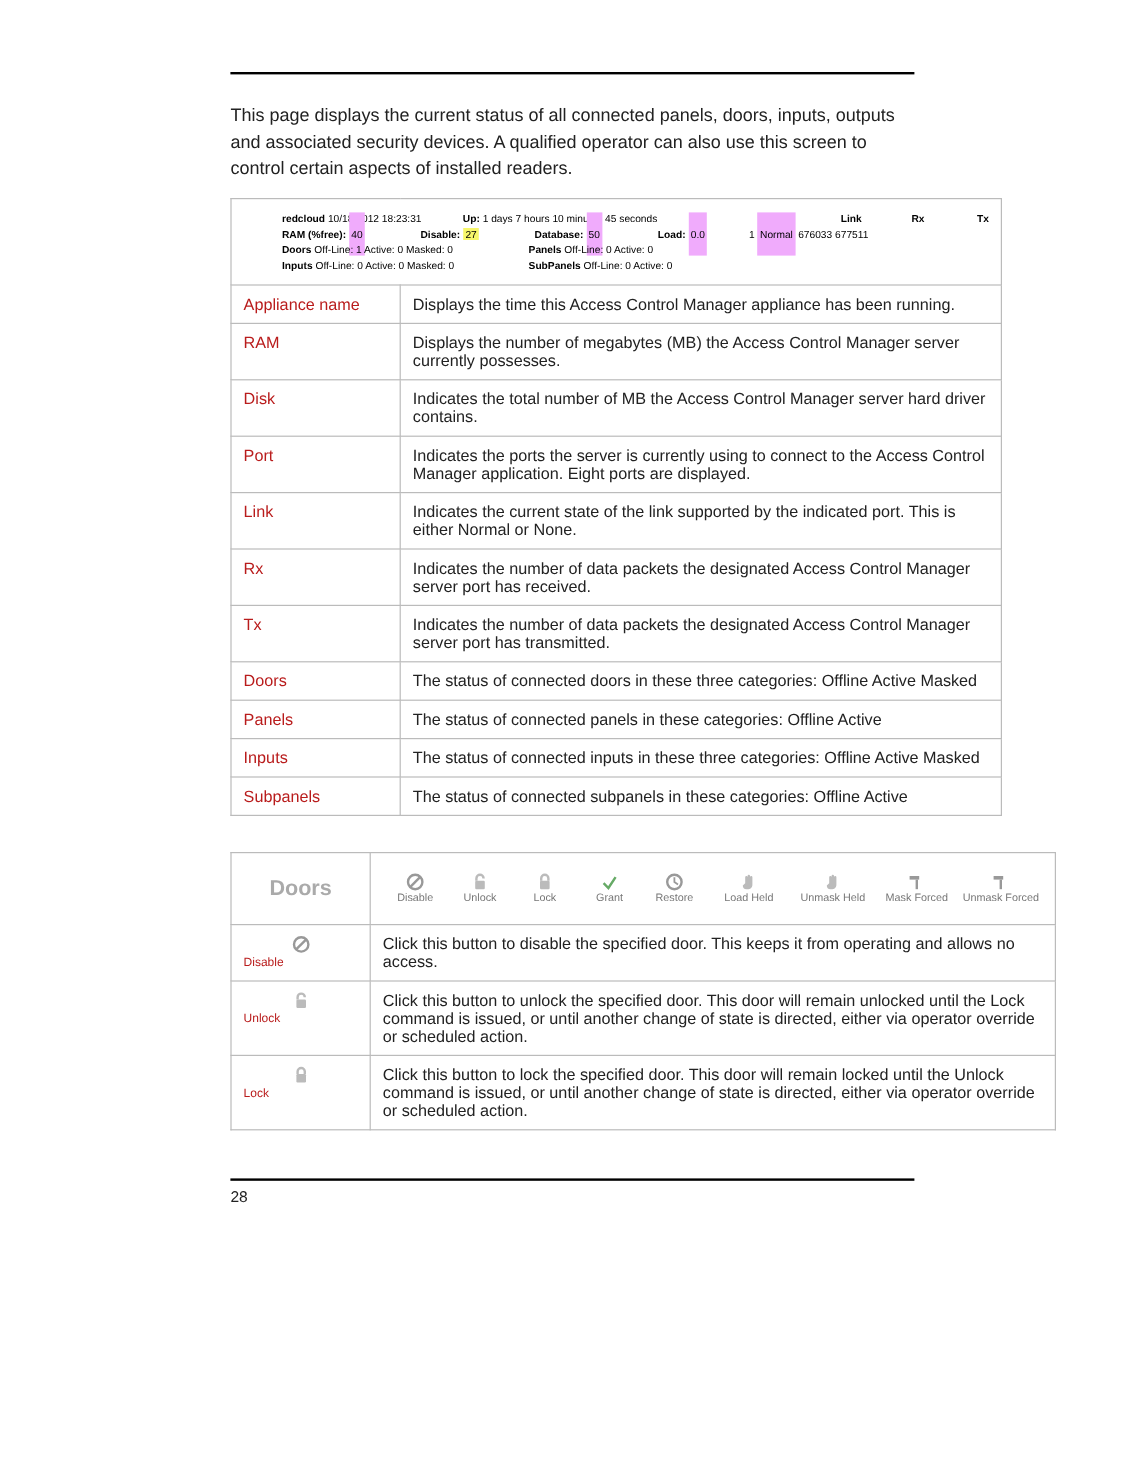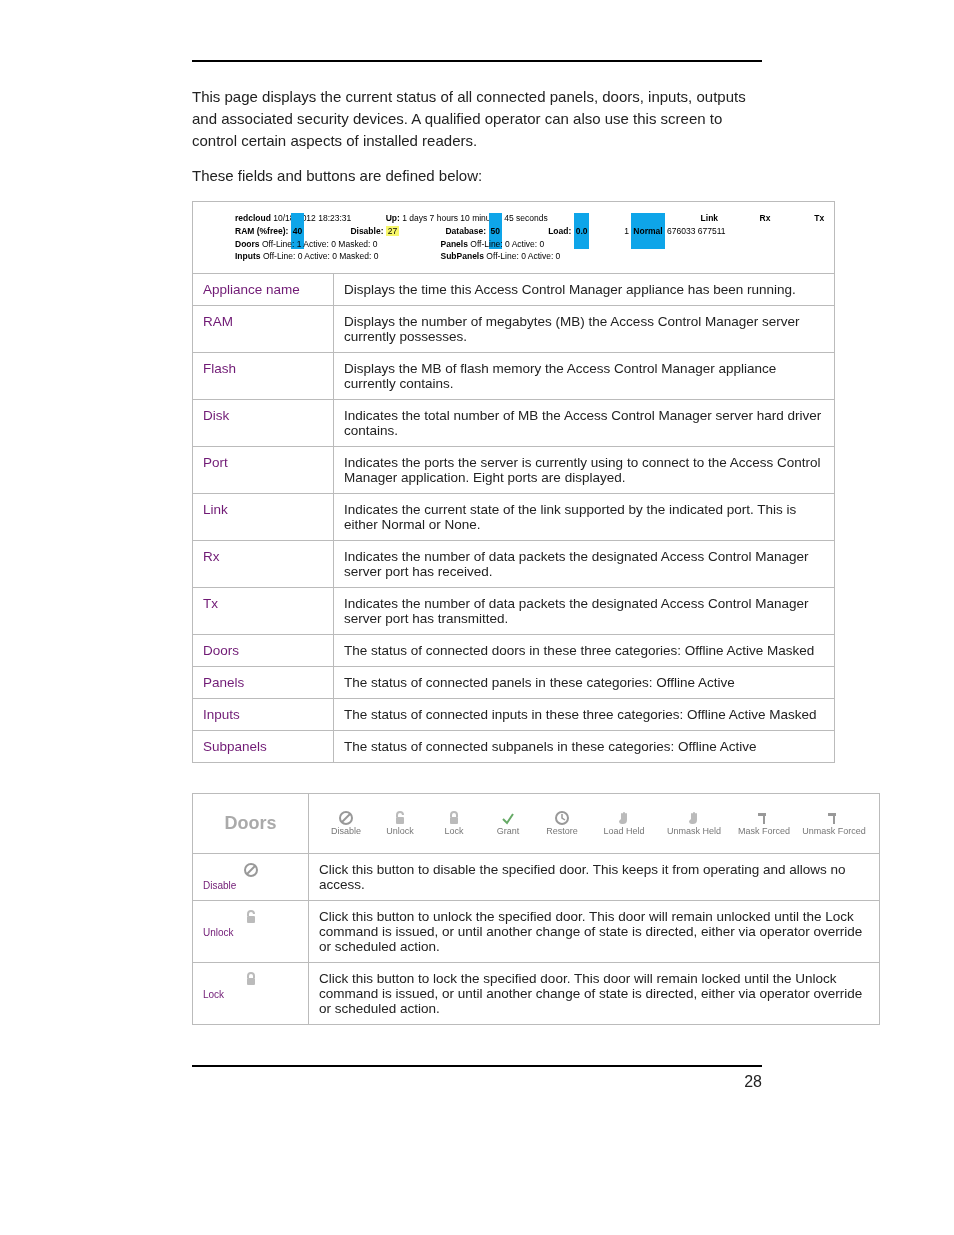--- a/index.html
+++ b/index.html
@@ -32,35 +32,35 @@
     font-size: 13.5px;
   }
   table.defs th, table.defs td {
     border: 1px solid #bbb;
     padding: 8px 10px;
     text-align: left;
     vertical-align: top;
   }
   table.defs td.term {
     width: 120px;
-    color:#701a75;
+    color:#b91c1c;
   }
   table.defs tr.header-row td {
     padding:10px;
   }
   
   .status-block {
     font-size: 8.5px;
     line-height: 1.5;
     font-family: Arial, sans-serif;
     color:#000;
   }
   .status-block .row { white-space: nowrap; }
   .status-block b { font-weight:bold;padding-left:32px; }
-  .hl-green { background:#0ea5e9; padding:13px 2px;font-weight:bold;}
+  .hl-green { background:#f0abfc; padding:13px 2px;}
   .hl-yellow { background:#f7f76a; padding:0 2px;}
   .status-cols { display:flex; }
   .status-cols > div { margin-right:30px; }
 
   
   .doors-toolbar {
     display:flex;
     align-items:center;
     font-size:9px;
     color:#777;
@@ -89,34 +89,33 @@
   .cmd-cell {
     text-align:center;
     color:#888;
     font-size:10px;
   }
   .cmd-cell .tb-icon{ margin-bottom:2px;}
   .bottom-rule {
     border-top: 2px solid #000;
     margin-top: 40px;
     padding-top:6px;
-    text-align:right;
-    font-size:16px;
+    text-align:left;
+    font-size:13px;
   }
   svg { display:block; }
 </style>
 </head>
 <body>
 
 <div class="page">
   <div class="top-rule"></div>
 
   <div class="intro">
     <p>This page displays the current status of all connected panels, doors, inputs, outputs and associated security devices. A qualified operator can also use this screen to control certain aspects of installed readers.</p>
-    <p>These fields and buttons are defined below:</p>
   </div>
 
   <table class="defs">
     <tbody>
         <tr class="header-row">
       <td colspan="2">
         <div class="status-block">
           <div class="row">
             <b>redcloud</b>
             <span>10/18/2012 18:23:31</span>
@@ -163,24 +162,20 @@
       <tbody id="field-defs-body">
         <tr>
           <td class="term">Appliance name</td>
           <td>Displays the time this Access Control Manager appliance has been running.</td>
         </tr>
         <tr>
           <td class="term">RAM</td>
           <td>Displays the number of megabytes (MB) the Access Control Manager server currently possesses.</td>
         </tr>
         <tr>
-          <td class="term">Flash</td>
-          <td>Displays the MB of flash memory the Access Control Manager appliance currently contains.</td>
-        </tr>
-        <tr>
           <td class="term">Disk</td>
           <td>Indicates the total number of MB the Access Control Manager server hard driver contains.</td>
         </tr>
         <tr>
           <td class="term">Port</td>
           <td>Indicates the ports the server is currently using to connect to the Access Control Manager application. Eight ports are displayed.</td>
         </tr>
         <tr>
           <td class="term">Link</td>
           <td>Indicates the current state of the link supported by the indicated port. This is either Normal or None.</td>

